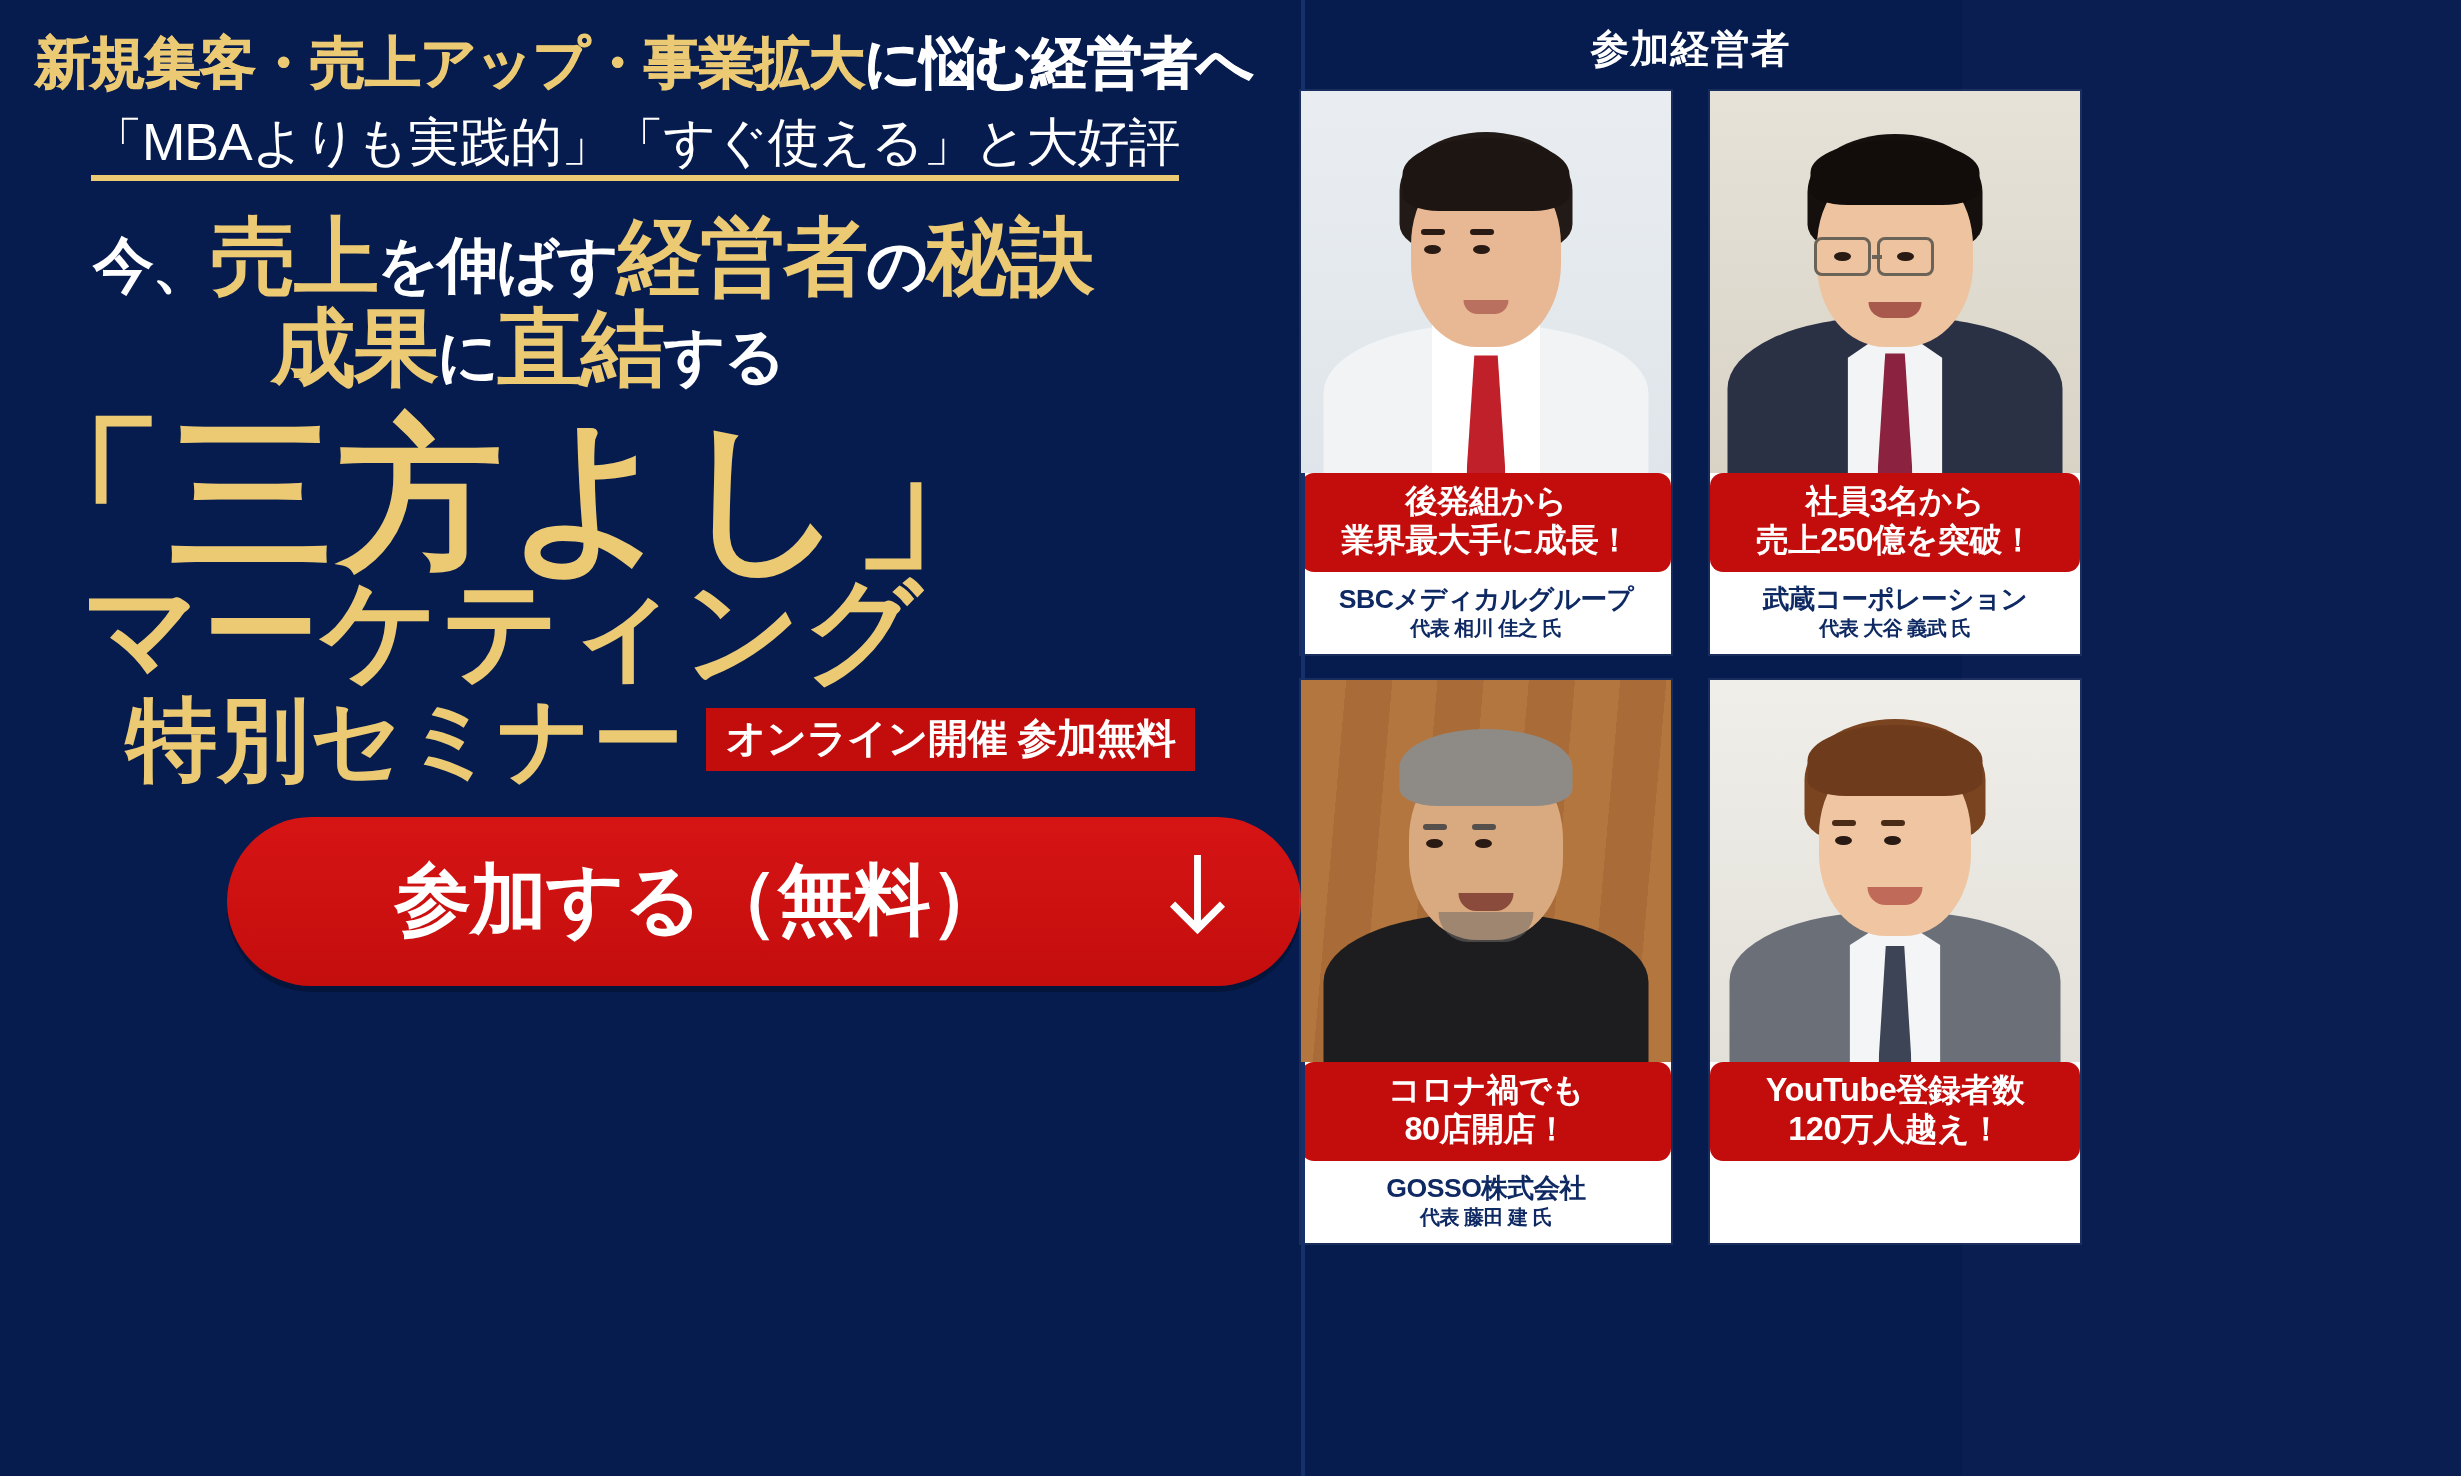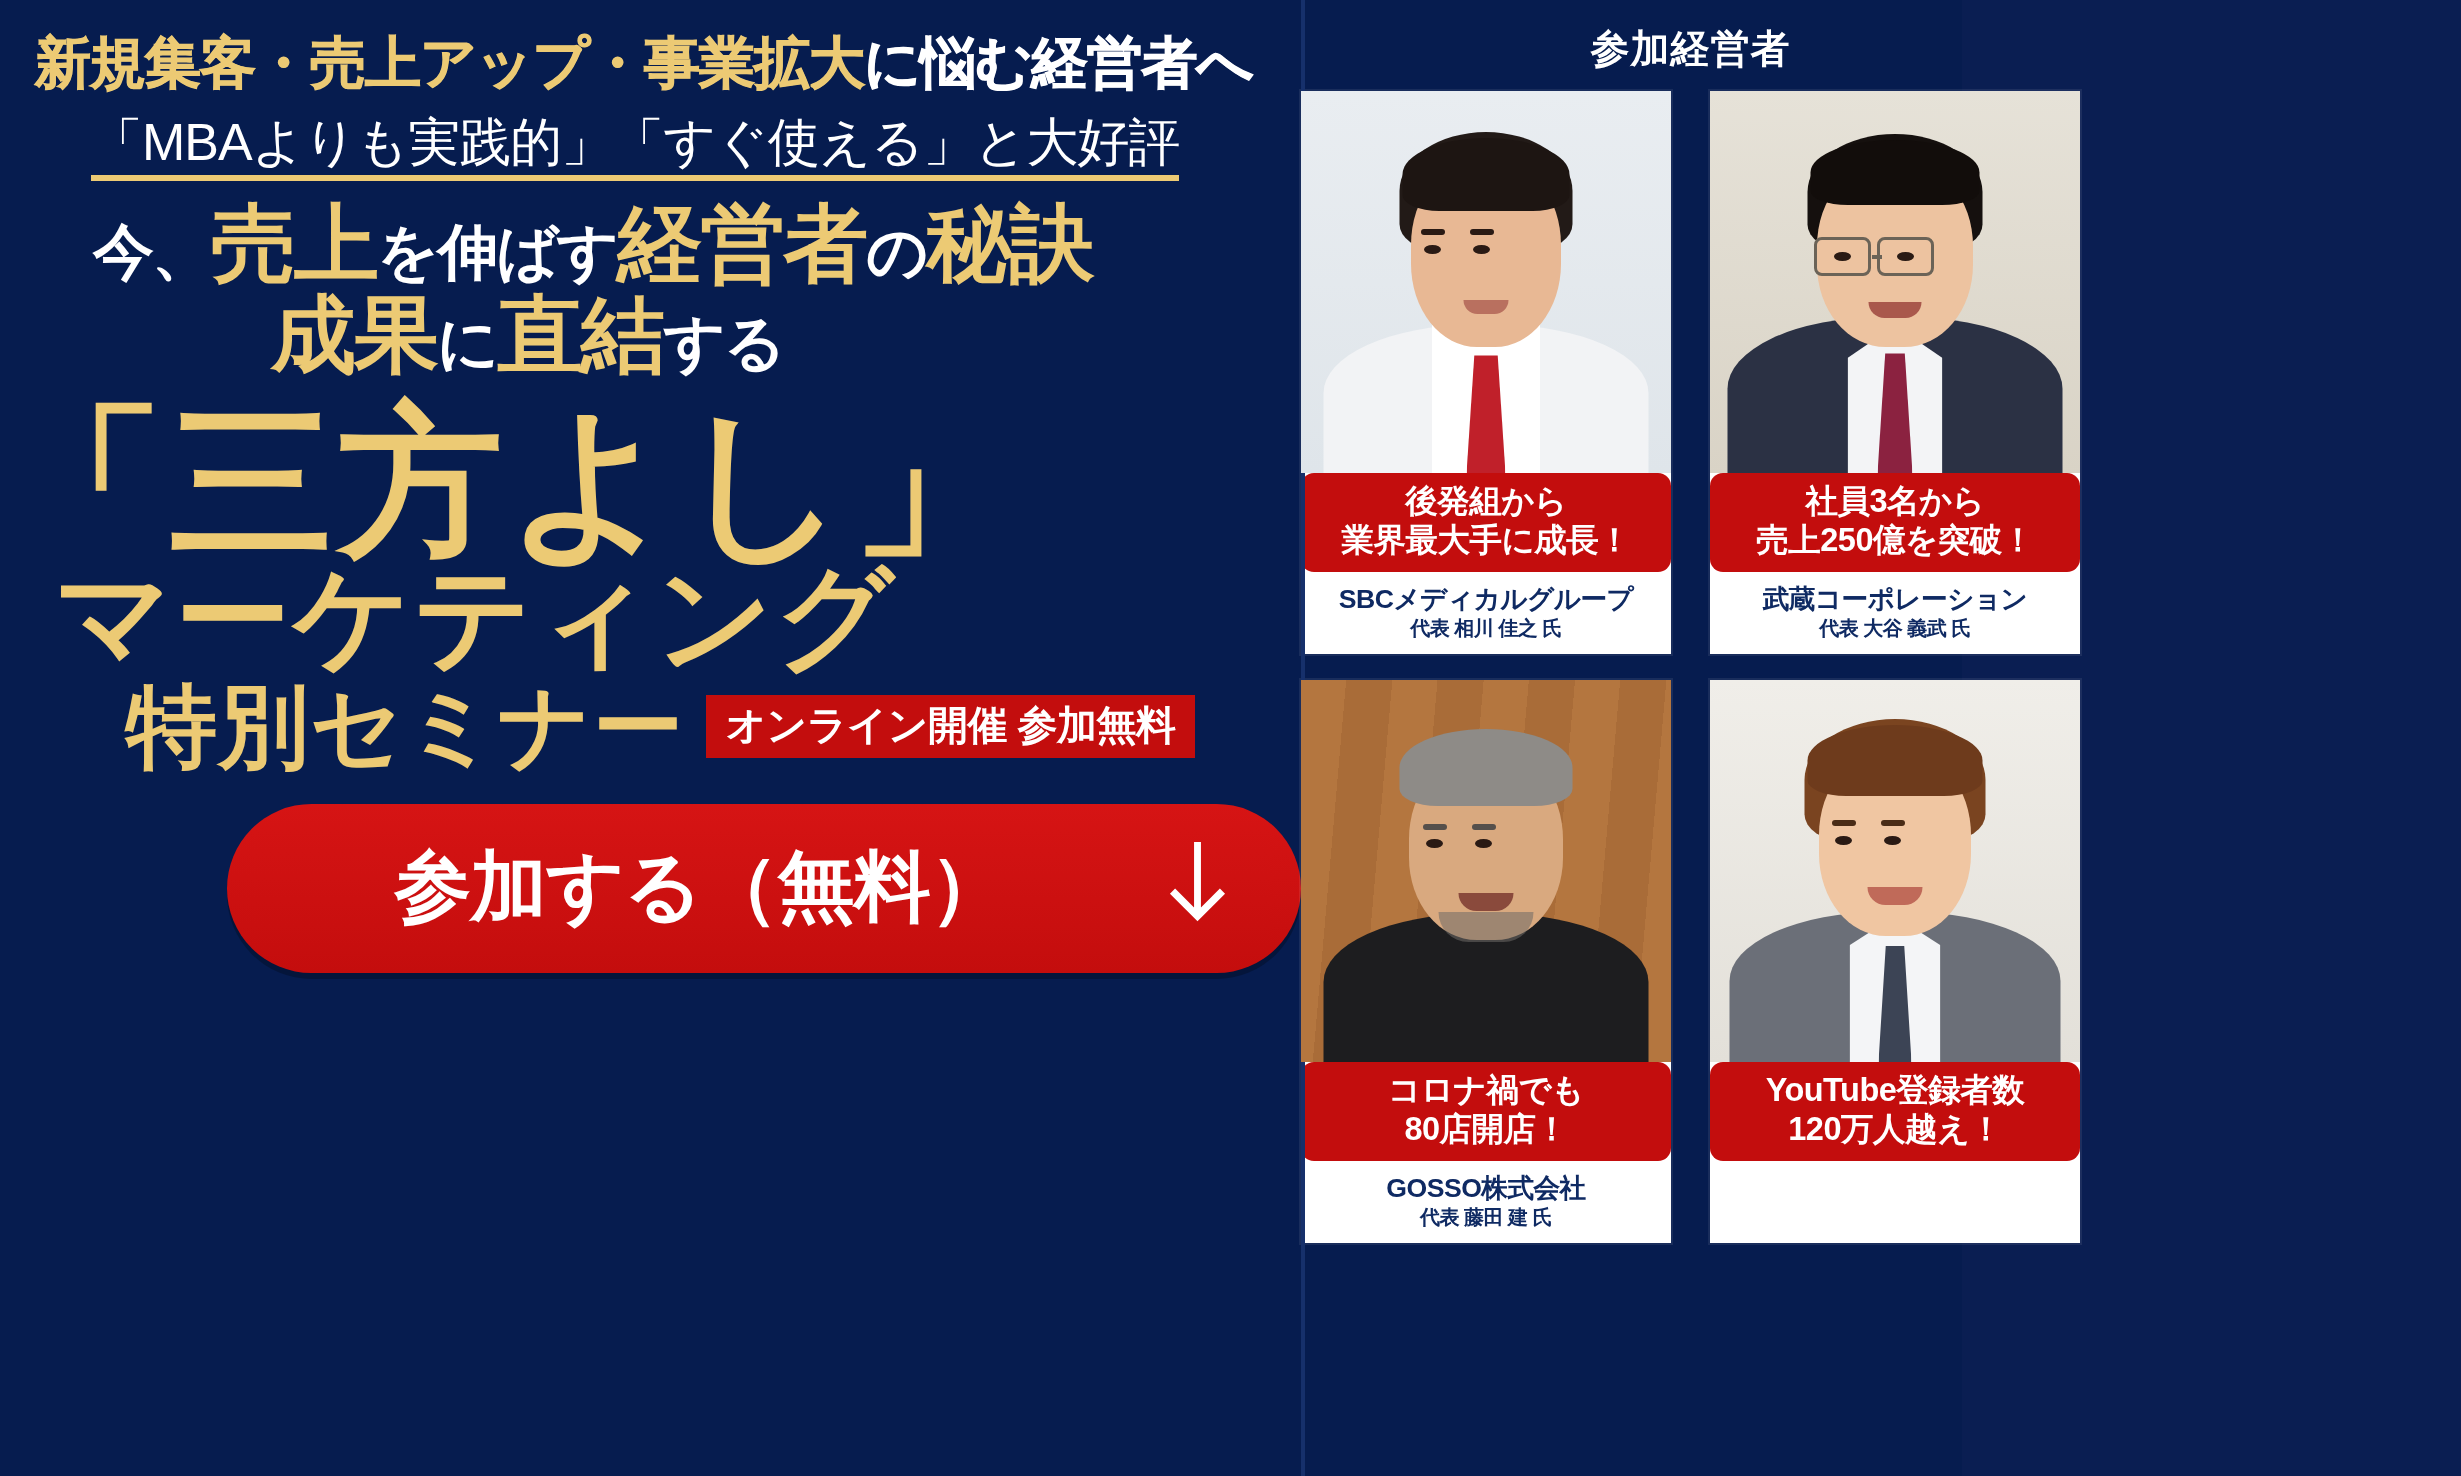--- a/index.html
+++ b/index.html
@@ -47,21 +47,21 @@
     font-weight:400;
     line-height:1.12;
     color:#ffffff;
     letter-spacing:-1px;
     white-space:nowrap;
     border-bottom:6.9px solid #ecca74;
     padding-bottom:3.9px;
   }
 
   .lead {
-    margin-top:20px;
+    margin-top:33px;
     padding-left:59px;
     line-height:1.02;
   }
   .lead-l1, .lead-l2 {
     white-space:nowrap;
     font-weight:900;
     letter-spacing:-2px;
   }
   .lead-l1 { padding-left:34px; }
   .lead-l2 { padding-left:212px; margin-top:3.9px; }
@@ -73,21 +73,21 @@
     font-size:165px;
     font-weight:900;
     color:#ecca74;
     line-height:1.0;
     letter-spacing:3.9px;
     white-space:nowrap;
   }
 
   .hero2 {
     margin-top:-5.9px;
-    padding-left:54px;
+    padding-left:82px;
     font-size:116px;
     font-weight:900;
     color:#ecca74;
     line-height:1.0;
     letter-spacing:2px;
     white-space:nowrap;
   }
 
   .row-seminar {
     margin-top:5.9px;

